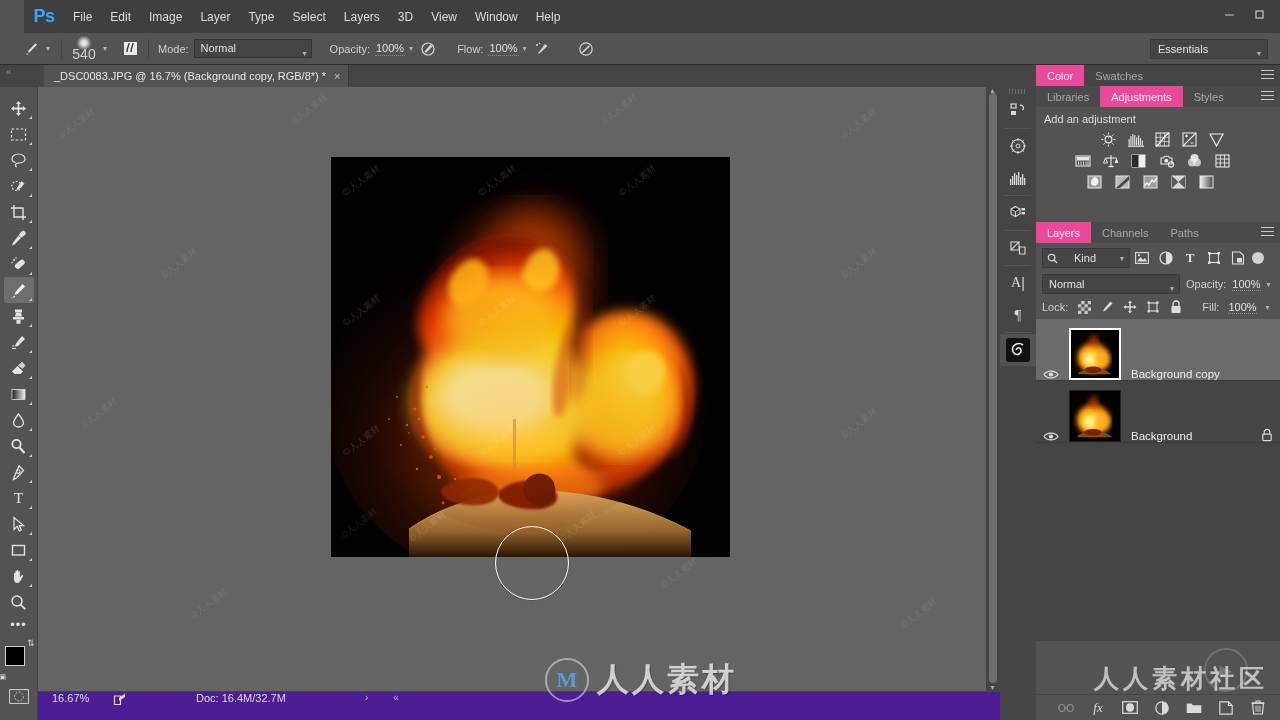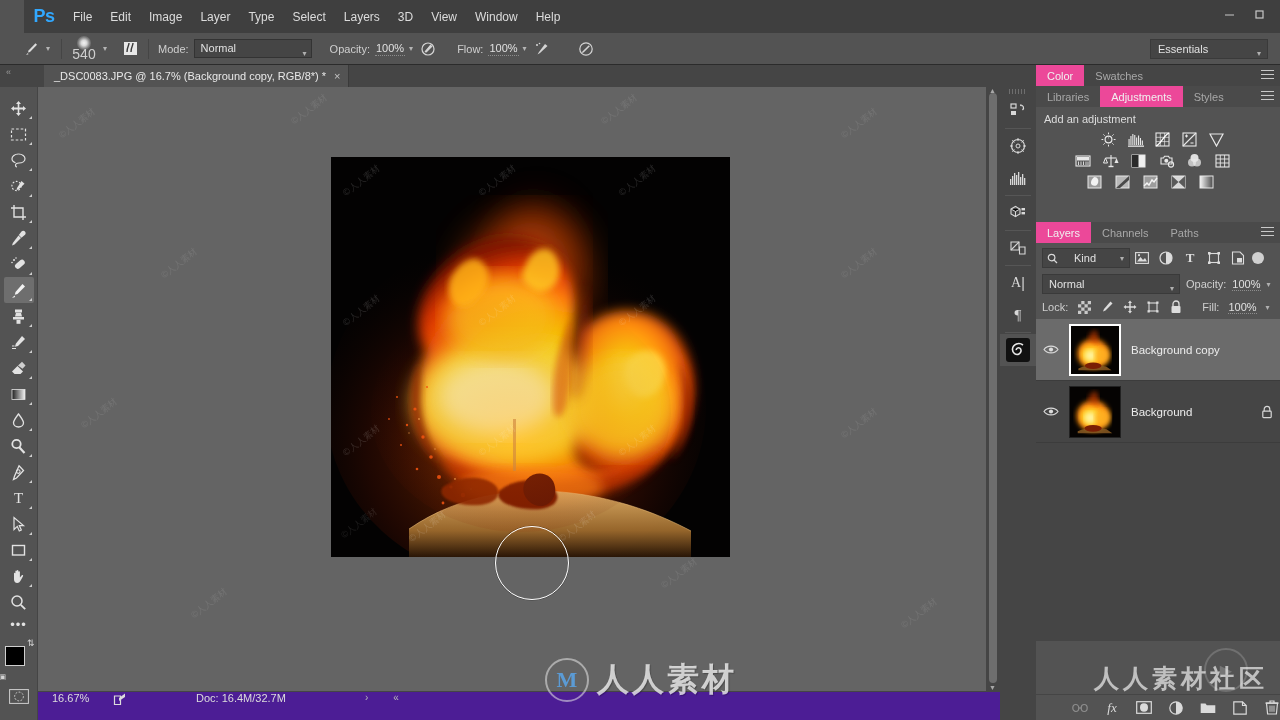--- a/index.html
+++ b/index.html
@@ -212,34 +212,34 @@
   .opacity-val{font-size:11px;color:#e0e0e0;border-bottom:1px dotted #8d8d8d;}
   .mini-arrow{font-size:8px;color:#b0b0b0;}
 
   .lock-row { display:flex; align-items:center; padding: 3px 6px 5px 6px; gap: 9px;}
   .lock-lbl{font-size:11px;color:#cfcfcf;}
   .lock-icon{width:14px;height:14px;display:flex;align-items:center;justify-content:center;color:#dcdcdc;}
   .fill-lbl{font-size:11px;color:#cfcfcf;margin-left:10px;}
 
   .layer-list { background:#454545; }
   .layer-row {
-    display:flex; align-items:center; height: 62px; border-bottom:1px solid #3c3c3c; position:relative;
+    display:flex; align-items:flex-end; height: 62px; border-bottom:1px solid #3c3c3c; position:relative;
   }
   .layer-row.selected { background: #6b6b6b; }
   .eye { width: 30px; display:flex;align-items:center;justify-content:center;color:#dcdcdc;}
   .thumb-wrap { width:57px; display:flex; align-items:center; justify-content:center;}
   .layer-thumb { width:52px;height:52px;background:#000;border:1px solid #222; position:relative; overflow:hidden;}
   .layer-row.selected .layer-thumb { border: 2px solid #ffffff; }
   .layer-name { font-size: 11.5px; color:#ececec; padding-left: 8px; flex:1;}
   .layer-name.italic { }
   .lock-badge { width: 26px; display:flex;align-items:center;justify-content:center;color:#d6d6d6;}
 
   .layer-footer {
     position:absolute; left:0; bottom:0; width:244px; height:26px;
-    background:#535353; display:flex; align-items:center; justify-content:flex-end; gap:16px; 
+    background:#535353; display:flex; align-items:center; justify-content:flex-end; gap:16px; padding-right:14px;
     border-top:1px solid #454545;
   }
   .lf-icon { width:16px;height:16px;display:flex;align-items:center;justify-content:center;color:#dadada;}
   .lf-icon.dim { color:#8d8d8d; }
 
   
   .wm-center {
     position:absolute; left: 545px; top: 658px; display:flex; align-items:center; gap:8px;
     pointer-events:none;
   }

